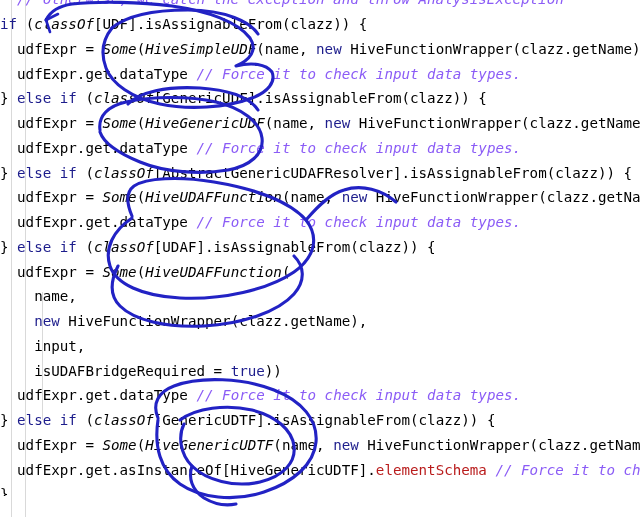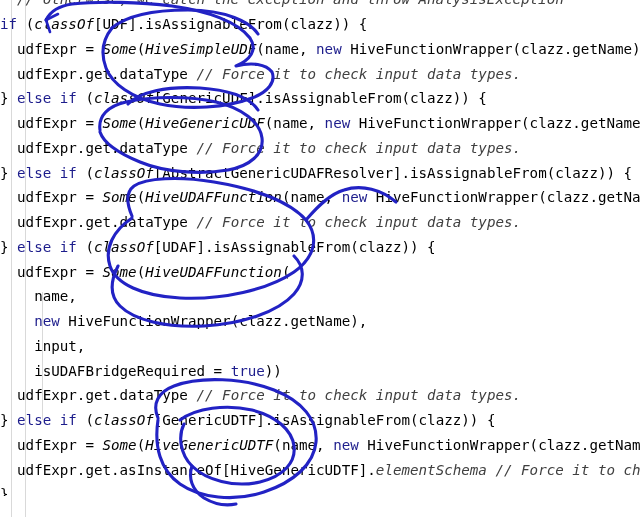--- a/index.html
+++ b/index.html
@@ -43,22 +43,22 @@
   }
   .line {
     height: 24.75px;
     white-space: pre;
     position: relative;
   }
   
   .kw      { color: #1d1d8c; font-weight: normal; }
   .typ     { color: #000000; font-style: italic; }
   .plain   { color: #000000; }
-  .cmt     { color: #404040; font-style: italic; }
-  .fld     { color: #404040; font-style: italic; }
+  .cmt     { color: #8b5cf6; font-style: italic; }
+  .fld     { color: #b91c1c; }
 
   
   .line.clipped-top {
     height: 12px;
     overflow: hidden;
   }
   .line.clipped-top > span {
     display: block;
     margin-top: -13px;
   }

